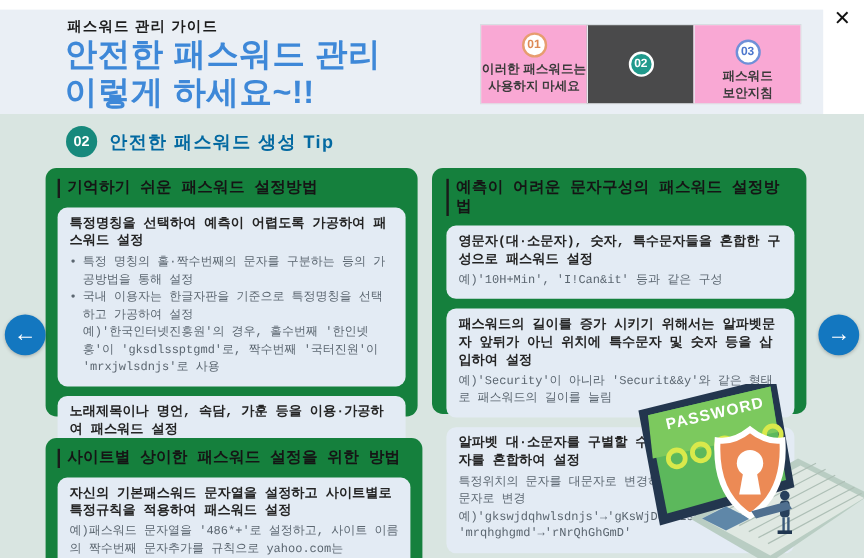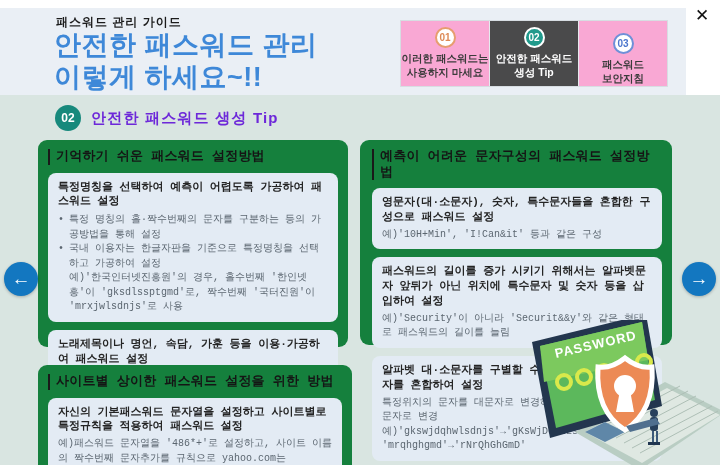--- a/index.html
+++ b/index.html
@@ -23,21 +23,21 @@
   .tab-circle.c01{border:2px solid #e79d6f;color:#dd8a56;}
   .tab-circle.c02{background:#219a8c;color:#fff;border:2px solid #fff;}
   .tab-circle.c03{border:2px solid #6f90d8;color:#4d77cd;margin-top:12px;}
   .tab-label{font-size:10.5px;font-weight:bold;color:#3b3b3b;text-align:center;line-height:1.3;}
   .tab.active .tab-label{color:#fff;}
   
   .content{position:absolute;left:0;top:95px;width:720px;height:370px;background:#d9e5e1;}
   .section-head{position:absolute;left:55px;top:10px;display:flex;align-items:center;gap:10px;}
   .section-num{width:26px;height:26px;border-radius:50%;background:#17897c;color:#fff;font-size:12px;
                font-weight:bold;display:flex;align-items:center;justify-content:center;}
-  .section-title{color:#6d28d9;font-size:15px;font-weight:800;letter-spacing:1.2px;}
+  .section-title{color:#0369a1;font-size:15px;font-weight:800;letter-spacing:1.2px;}
   .box{position:absolute;background:#15803d;border-radius:9px;box-sizing:border-box;padding:9px 10px;font-family:Liberation Mono, monospace;}
   .box-title{font-size:13px;font-weight:800;color:#151515;border-left:2px solid #1a1a1a;
              padding-left:6px;line-height:1.2;letter-spacing:.2px;}
   .panel{background:#e3ebf4;border-radius:8px;padding:7px 10px;margin-top:8px;}
   .panel-h{font-size:11px;font-weight:bold;color:#242424;line-height:1.35;}
   .panel-b{font-size:10px;color:#5b6670;line-height:1.45;margin-top:3px;white-space:pre-line;}
   .bullets{margin-top:4px;}
   .bullet{display:flex;gap:5px;font-size:10px;color:#5b6670;line-height:1.45;white-space:pre-line;}
   .bullet::before{content:"•";flex:0 0 auto;color:#5b6670;}
   .box-memorable{left:38px;top:45px;width:310px;height:207px;}
@@ -71,24 +71,20 @@
   <div class="tabs">
     <div class="tab">
       <div class="tab-circle c01">01</div>
       <div class="tab-label">
         <div>이러한 패스워드는</div>
           <div>사용하지 마세요</div>
       </div>
     </div>
     <div class="tab active">
       <div class="tab-circle c02">02</div>
-      <div class="tab-label">
-        <div>안전한 패스워드</div>
-          <div>생성 Tip</div>
-      </div>
     </div>
     <div class="tab">
       <div class="tab-circle c03">03</div>
       <div class="tab-label">
         <div>패스워드</div>
           <div>보안지침</div>
       </div>
     </div>
   </div>
 

